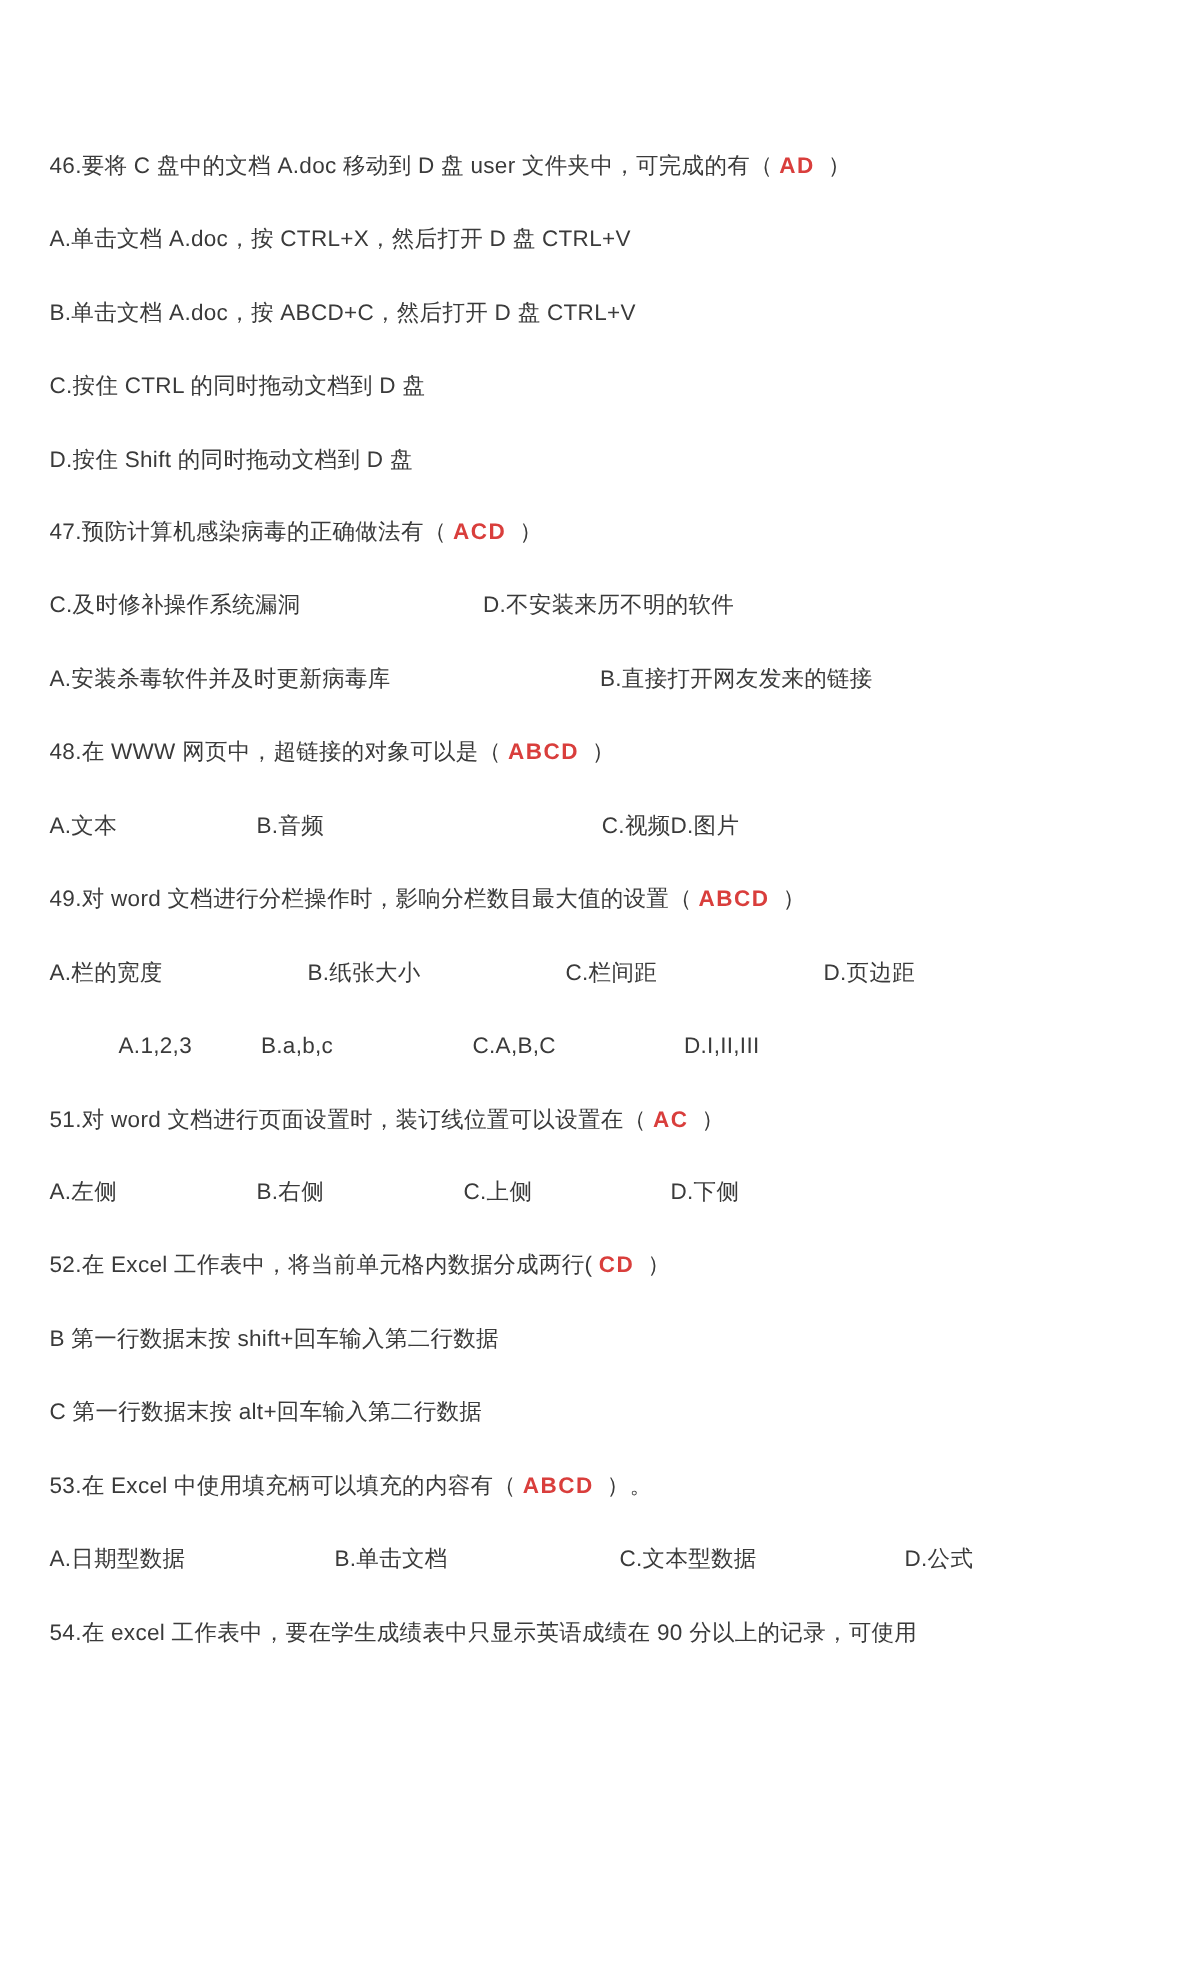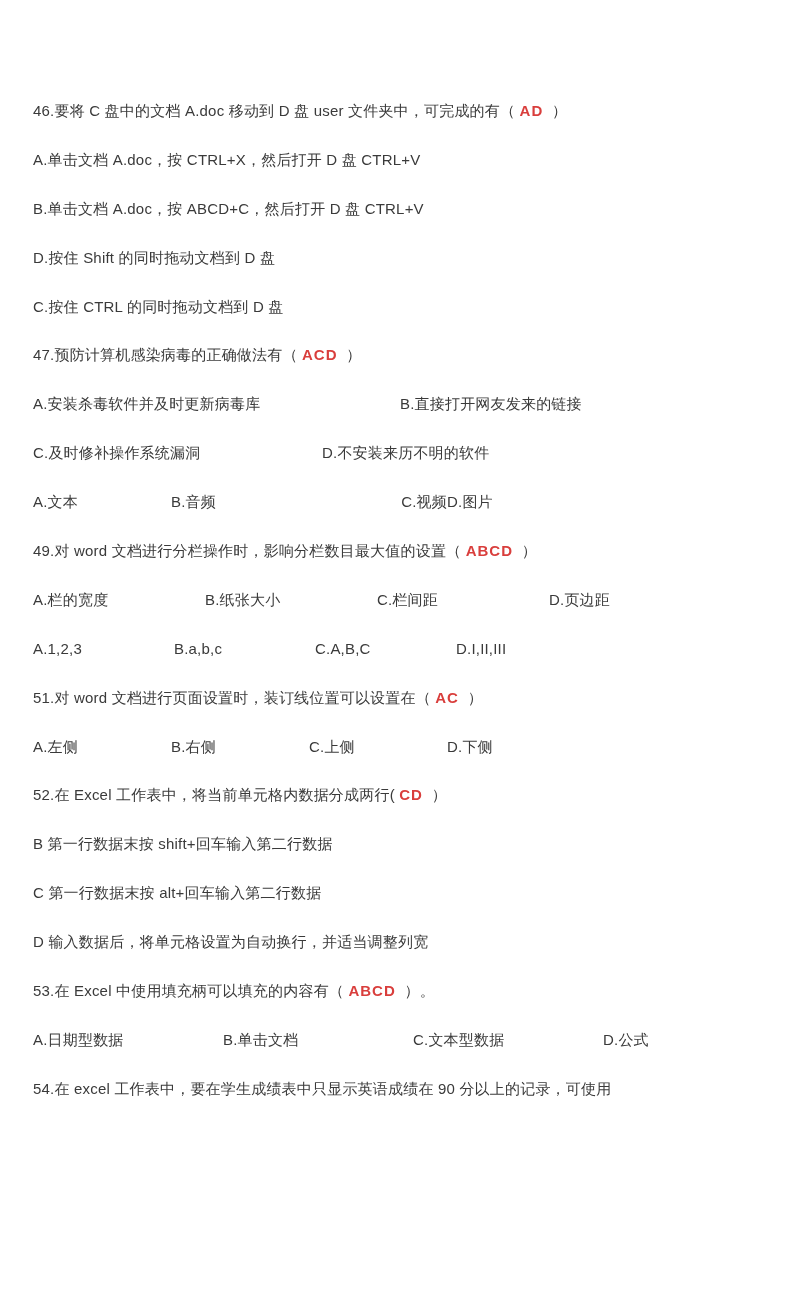--- a/index.html
+++ b/index.html
@@ -37,31 +37,31 @@
     letter-spacing: 1px;
   }
 </style>
 </head>
 <body style="background: rgb(255, 255, 255); color: rgb(58, 58, 58);">
 
 <div class="doc" id="doc">
     <div class="line"><span class="part">46.要将 C 盘中的文档 A.doc 移动到 D 盘 user 文件夹中，可完成的有（ </span><span class="part answer">AD</span><span class="part">  ）</span></div>
     <div class="line"><span class="part">A.单击文档 A.doc，按 CTRL+X，然后打开 D 盘 CTRL+V</span></div>
     <div class="line"><span class="part">B.单击文档 A.doc，按 ABCD+C，然后打开 D 盘 CTRL+V</span></div>
+    <div class="line"><span class="part">C.按住 CTRL 的同时拖动文档到 D 盘</span></div>
     <div class="line"><span class="part">D.按住 Shift 的同时拖动文档到 D 盘</span></div>
-    <div class="line"><span class="part">C.按住 CTRL 的同时拖动文档到 D 盘</span></div>
     <div class="line"><span class="part">47.预防计算机感染病毒的正确做法有（ </span><span class="part answer">ACD</span><span class="part">  ）</span></div>
+    <div class="line"><span class="part col" style="width: 289px;">C.及时修补操作系统漏洞</span><span class="part">D.不安装来历不明的软件</span></div>
     <div class="line"><span class="part col" style="width: 367px;">A.安装杀毒软件并及时更新病毒库</span><span class="part">B.直接打开网友发来的链接</span></div>
-    <div class="line"><span class="part col" style="width: 289px;">C.及时修补操作系统漏洞</span><span class="part">D.不安装来历不明的软件</span></div>
+    <div class="line"><span class="part">48.在 WWW 网页中，超链接的对象可以是（ </span><span class="part answer">ABCD</span><span class="part">  ）</span></div>
     <div class="line"><span class="part col" style="width: 138px;">A.文本</span><span class="part col" style="width: 138px;">B.音频</span><span class="part col" style="width: 138px; text-align: right;">C.视频</span><span class="part">D.图片</span></div>
     <div class="line"><span class="part">49.对 word 文档进行分栏操作时，影响分栏数目最大值的设置（ </span><span class="part answer">ABCD</span><span class="part">  ）</span></div>
     <div class="line"><span class="part col" style="width: 172px;">A.栏的宽度</span><span class="part col" style="width: 172px;">B.纸张大小</span><span class="part col" style="width: 172px;">C.栏间距</span><span class="part">D.页边距</span></div>
-    <div class="line"><span class="part col" style="width: 141px;">A.1,2,3</span><span class="part col" style="width: 141px;">B.a,b,c</span><span class="part col" style="width: 141px;">C.A,B,C</span><span class="part">D.I,II,III</span></div>
+    <div class="line"><span class="part col" style="width: 141px; text-align: center;">A.1,2,3</span><span class="part col" style="width: 141px;">B.a,b,c</span><span class="part col" style="width: 141px;">C.A,B,C</span><span class="part">D.I,II,III</span></div>
     <div class="line"><span class="part">51.对 word 文档进行页面设置时，装订线位置可以设置在（ </span><span class="part answer">AC</span><span class="part">  ）</span></div>
     <div class="line"><span class="part col" style="width: 138px;">A.左侧</span><span class="part col" style="width: 138px;">B.右侧</span><span class="part col" style="width: 138px;">C.上侧</span><span class="part">D.下侧</span></div>
     <div class="line"><span class="part">52.在 Excel 工作表中，将当前单元格内数据分成两行( </span><span class="part answer">CD</span><span class="part">  ）</span></div>
     <div class="line"><span class="part">B 第一行数据末按 shift+回车输入第二行数据</span></div>
     <div class="line"><span class="part">C 第一行数据末按 alt+回车输入第二行数据</span></div>
-    <div class="line"><span class="part">D 输入数据后，将单元格设置为自动换行，并适当调整列宽</span></div>
     <div class="line"><span class="part">53.在 Excel 中使用填充柄可以填充的内容有（ </span><span class="part answer">ABCD</span><span class="part">  ）。</span></div>
     <div class="line"><span class="part col" style="width: 190px;">A.日期型数据</span><span class="part col" style="width: 190px;">B.单击文档</span><span class="part col" style="width: 190px;">C.文本型数据</span><span class="part">D.公式</span></div>
     <div class="line"><span class="part">54.在 excel 工作表中，要在学生成绩表中只显示英语成绩在 90 分以上的记录，可使用</span></div>
   </div>
 
 </body></html>

